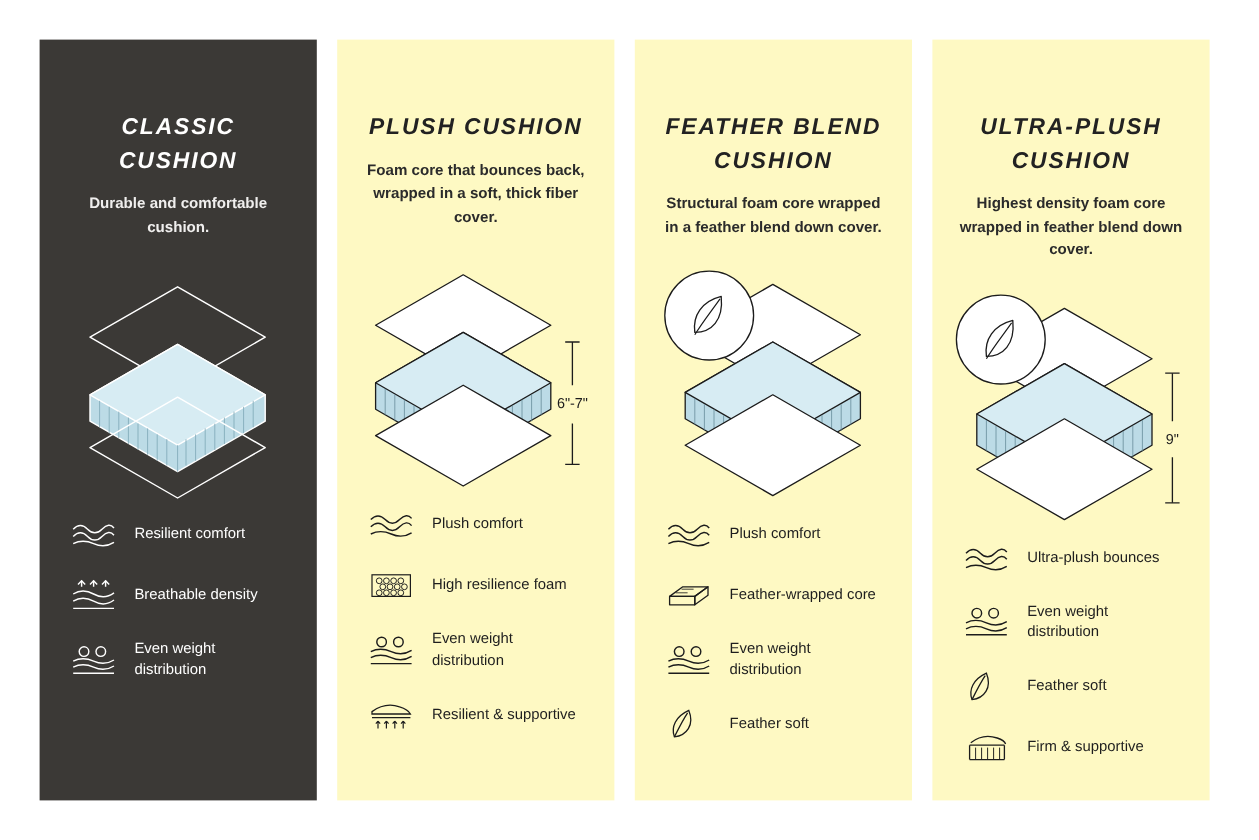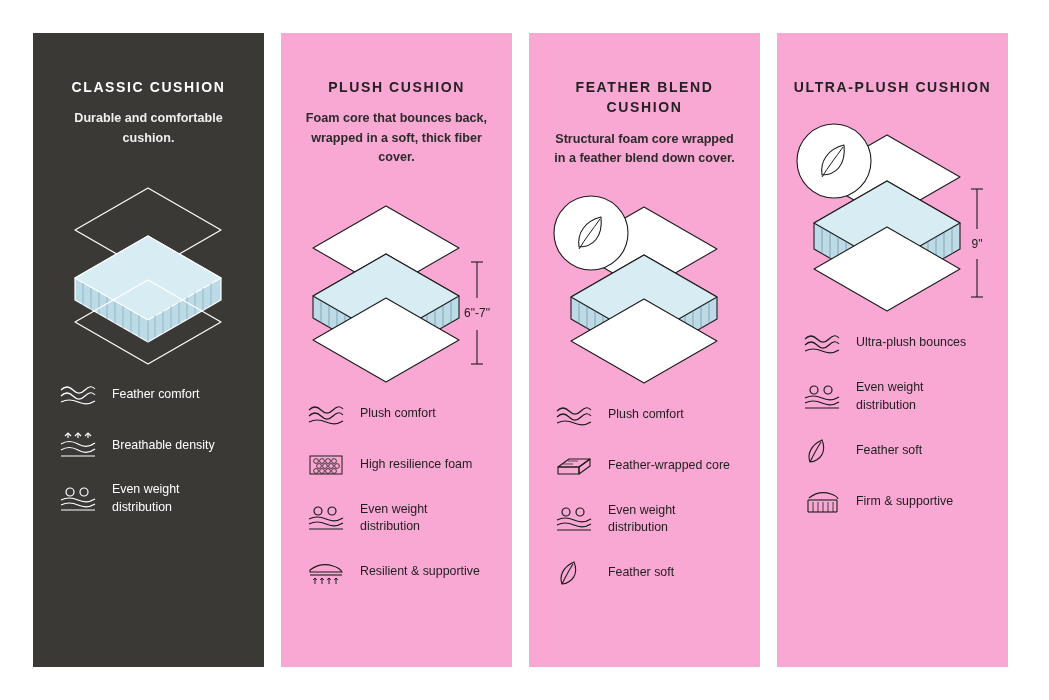--- a/index.html
+++ b/index.html
@@ -32,33 +32,34 @@
     flex-direction: column;
     align-items: center;
     padding: 0;
     overflow: hidden;
   }
   .card.dark {
     background: #3b3936;
     color: #ffffff;
   }
   .card.light {
-    background: #f9a8d4;
+    background: #fef9c3;
     color: #222222;
     align-items: center;
   }
   .card-title {
-    margin-top: 44px;
-    font-size: 14px;
+    margin-top: 60px;
+    font-size: 19px;
     font-weight: bold;
     letter-spacing: 1.6px;
     text-align: center;
     line-height: 1.45;
     text-transform: uppercase;
     padding: 0 16px;
+    font-style: italic;
   }
   .card-sub {
     margin-top: 12px;
     font-size: 12.6px;
     line-height: 1.55;
     text-align: center;
     padding: 0 20px;
     font-weight: bold;
   }
   .card.dark .card-sub { color: #f0efee; }
@@ -146,21 +147,21 @@
     </div>
     <div class="features">
       <div class="feature">
         <span class="ic">
           <svg width="38" height="22" viewBox="0 0 38 22" fill="none" stroke="#ffffff" stroke-width="1.2">
             <path d="M2 7 Q8 1 14 7 T26 7 T36 6"></path>
             <path d="M2 13 Q8 7 14 13 T26 13 T36 12"></path>
             <path d="M2 19 Q10 15 19 19 T36 18"></path>
           </svg>
         </span>
-        <span class="ftxt">Feather comfort</span>
+        <span class="ftxt">Resilient comfort</span>
       </div>
       <div class="feature">
         <span class="ic">
           <svg width="38" height="26" viewBox="0 0 38 26" fill="none" stroke="#ffffff" stroke-width="1.2">
             <path d="M6 4 l3 -3 3 3"></path>
               <path d="M16 4 l3 -3 3 3"></path>
               <path d="M26 4 l3 -3 3 3"></path>
             <path d="M9 1 v5"></path>
               <path d="M19 1 v5"></path>
               <path d="M29 1 v5"></path>
@@ -367,20 +368,21 @@
             <path d="M7 25 C10 19 14 11 18 5"></path>
           </svg>
         </span>
         <span class="ftxt">Feather soft</span>
       </div>
     </div>
   </div>
 
   <div class="card light">
     <div class="card-title">ULTRA-PLUSH CUSHION</div>
+    <div class="card-sub">Highest density foam core wrapped in feather blend down cover.</div>
     <div class="diagram">
       <svg width="231" height="215" viewBox="0 0 231 215">
         <g fill="none" stroke="#1c1c1c" stroke-width="1.1" stroke-linejoin="round">
           <polygon points="110,28 183,70 110,112 37,70" fill="#ffffff"></polygon>
           <polygon points="110,74 183,116 183,142 110,184 37,142 37,116" fill="#bcdbe6"></polygon>
           <polygon points="110,74 183,116 110,158 37,116" fill="#d7ecf3"></polygon>
           <g stroke="#5d8391" stroke-width="0.6">
             <line x1="45" y1="121" x2="45" y2="147"></line>
               <line x1="53" y1="126" x2="53" y2="152"></line>
             <line x1="61" y1="130" x2="61" y2="156"></line>

